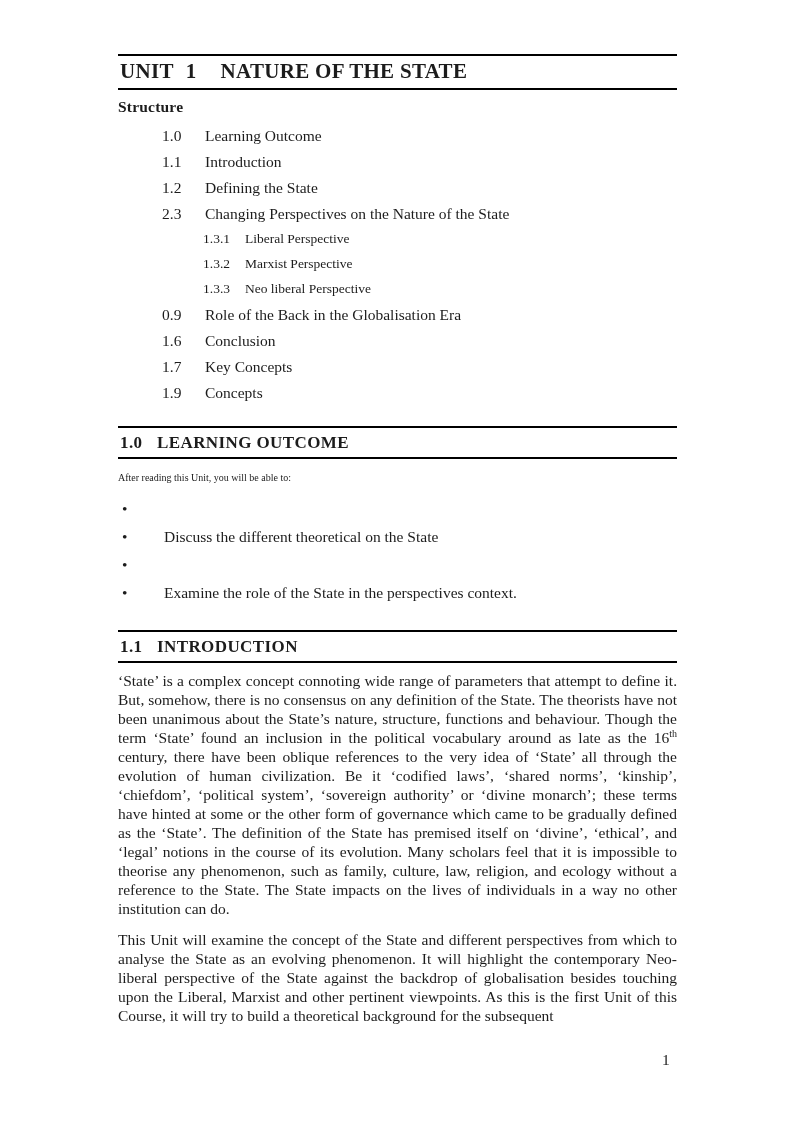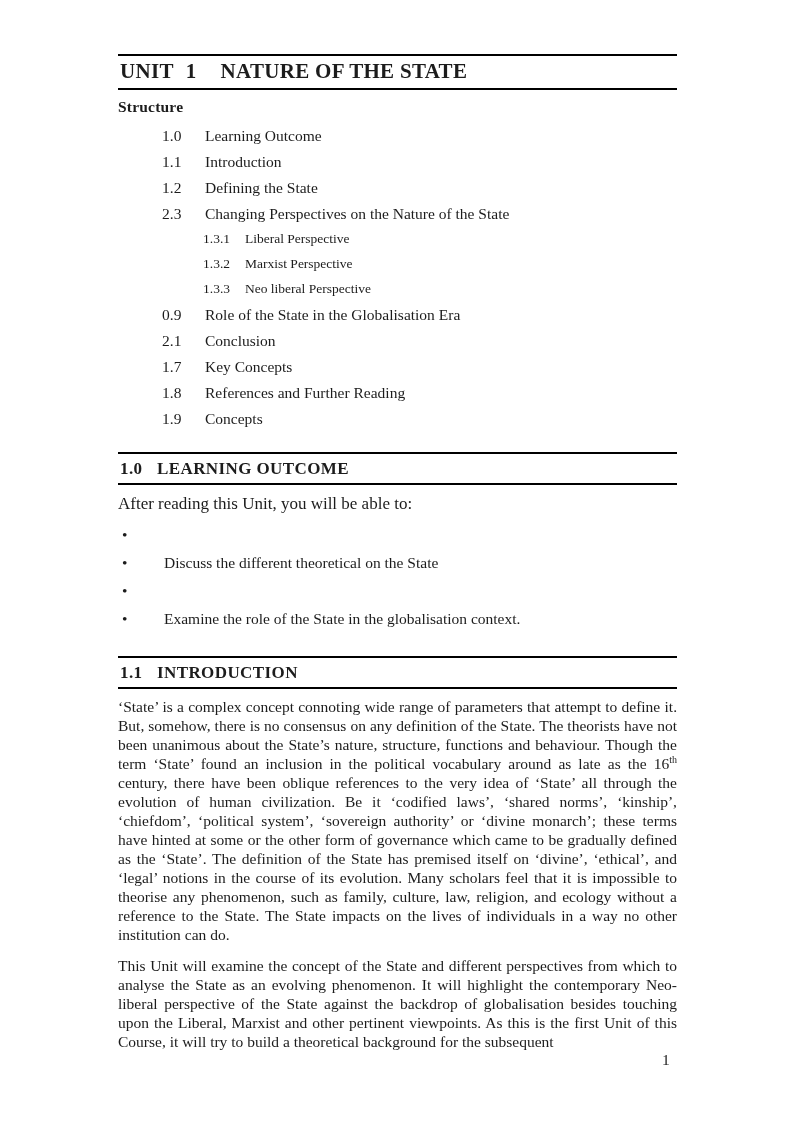--- a/index.html
+++ b/index.html
@@ -42,21 +42,21 @@
     border-bottom: 2px solid #000;
     padding: 4px 0 4px 2px;
     font-size: 17px; font-weight: bold;
     letter-spacing: 0.4px;
     line-height: 21px;
   }
   .sec-head .sec-num { flex: 0 0 37px; }
   .sec-head.first { margin-top: 24px; }
   .sec-head.second { margin-top: 28px; }
 
-  .lo-intro { margin-top: 9px; font-size: 17px; line-height: 19px; }
+  .lo-intro { margin-top: 9px; font-size: 10px; line-height: 19px; }
 
   .bullets { margin-top: 12px; }
   .bullet-row { display: flex; font-size: 15.5px; line-height: 19px; margin-bottom: 9px; }
   .bullet-row .bullet-dot { flex: 0 0 42px; padding-left: 4px; }
 
   .para {
     margin: 8px 0 0 0;
     font-size: 15.5px; line-height: 19px;
     text-align: justify;
   }
@@ -101,33 +101,29 @@
       <div class="toc-row sub">
           <span class="toc-num">1.3.2</span>
           <span class="toc-label">Marxist Perspective</span>
         </div>
       <div class="toc-row sub">
           <span class="toc-num">1.3.3</span>
           <span class="toc-label">Neo liberal Perspective</span>
         </div>
       <div class="toc-row">
           <span class="toc-num">0.9</span>
-          <span class="toc-label">Role of the State in the Globalisation Era</span>
+          <span class="toc-label">Role of the Back in the Globalisation Era</span>
         </div>
       <div class="toc-row">
-          <span class="toc-num">2.1</span>
+          <span class="toc-num">1.6</span>
           <span class="toc-label">Conclusion</span>
         </div>
       <div class="toc-row">
           <span class="toc-num">1.7</span>
           <span class="toc-label">Key Concepts</span>
-        </div>
-      <div class="toc-row">
-          <span class="toc-num">1.8</span>
-          <span class="toc-label">References and Further Reading</span>
         </div>
       <div class="toc-row">
           <span class="toc-num">1.9</span>
           <span class="toc-label">Concepts</span>
         </div>
     </div>
 
     <div class="sec-head first">
       <span class="sec-num">1.0</span>
         <span class="sec-title">LEARNING OUTCOME</span>
@@ -141,21 +137,21 @@
         </div>
       <div class="bullet-row">
           <span class="bullet-dot">•</span>
           <span>Discuss the different theoretical on the State</span>
         </div>
       <div class="bullet-row">
           <span class="bullet-dot">•</span>
         </div>
       <div class="bullet-row">
           <span class="bullet-dot">•</span>
-          <span>Examine the role of the State in the globalisation context.</span>
+          <span>Examine the role of the State in the perspectives context.</span>
         </div>
     </div>
 
     <div class="sec-head second">
       <span class="sec-num">1.1</span>
         <span class="sec-title">INTRODUCTION</span>
     </div>
 
     <p class="para"><span>‘State’ is a complex concept connoting wide range of parameters that attempt to define it. But, somehow, there is no consensus on any definition of the State. The theorists have not been unanimous about the State’s nature, structure, functions and behaviour.  Though the term ‘State’ found an inclusion in the political vocabulary around as late as the 16</span><sup>th</sup><span> century, there have been oblique references to the very idea of ‘State’ all through the evolution of human civilization.  Be it ‘codified laws’, ‘shared norms’, ‘kinship’, ‘chiefdom’, ‘political system’, ‘sovereign authority’ or ‘divine monarch’; these terms have hinted at some or the other form of governance which came to be gradually defined as the ‘State’.  The definition of the State has premised itself on ‘divine’, ‘ethical’, and ‘legal’ notions in the course of its evolution. Many scholars feel that it is impossible to theorise any phenomenon, such as family, culture, law, religion, and ecology without a reference to the State.  The State impacts on the lives of individuals in a way no other institution can do.</span></p>
 

